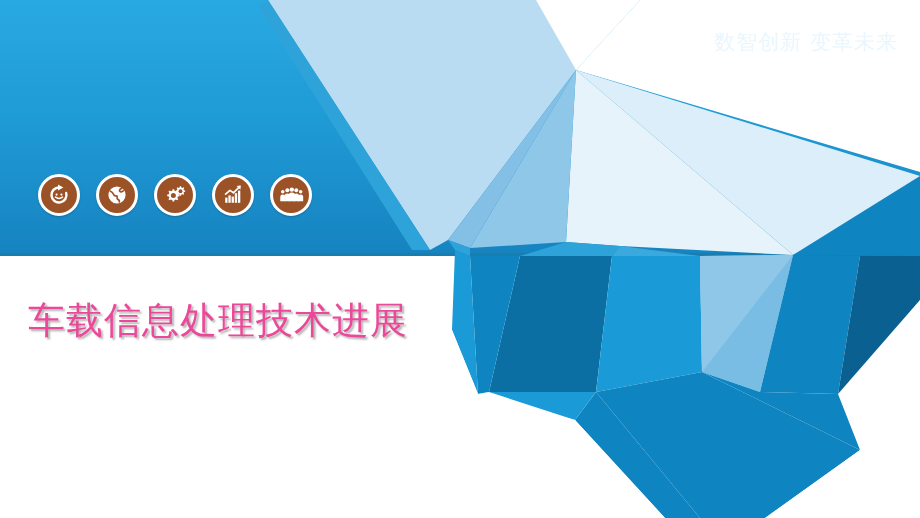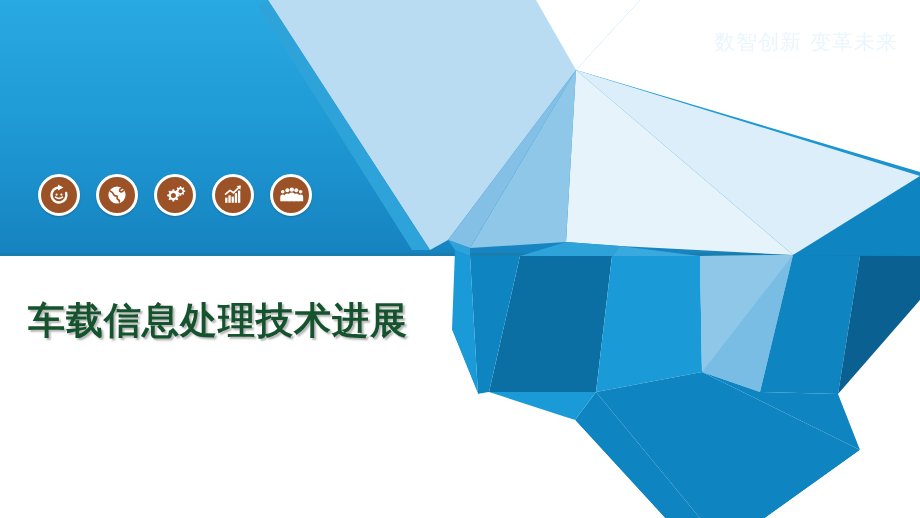--- a/index.html
+++ b/index.html
@@ -84,22 +84,22 @@
     white-space: nowrap;
     font-family: "DejaVu Sans", "Liberation Sans", sans-serif;
   }
 
   
   .title {
     position: absolute;
     left: 28px;
     top: 296px;
     font-size: 37px;
-    font-weight: bold;
-    color: #14532d;
+    font-weight: normal;
+    color: #ec4899;
     letter-spacing: 1px;
     white-space: nowrap;
     text-shadow: 2px 2px 2px rgba(120,120,120,.55);
     font-family: "DejaVu Sans", "Liberation Sans", sans-serif;
   }
 </style>
 </head>
 <body>
 
 <div id="slide">

